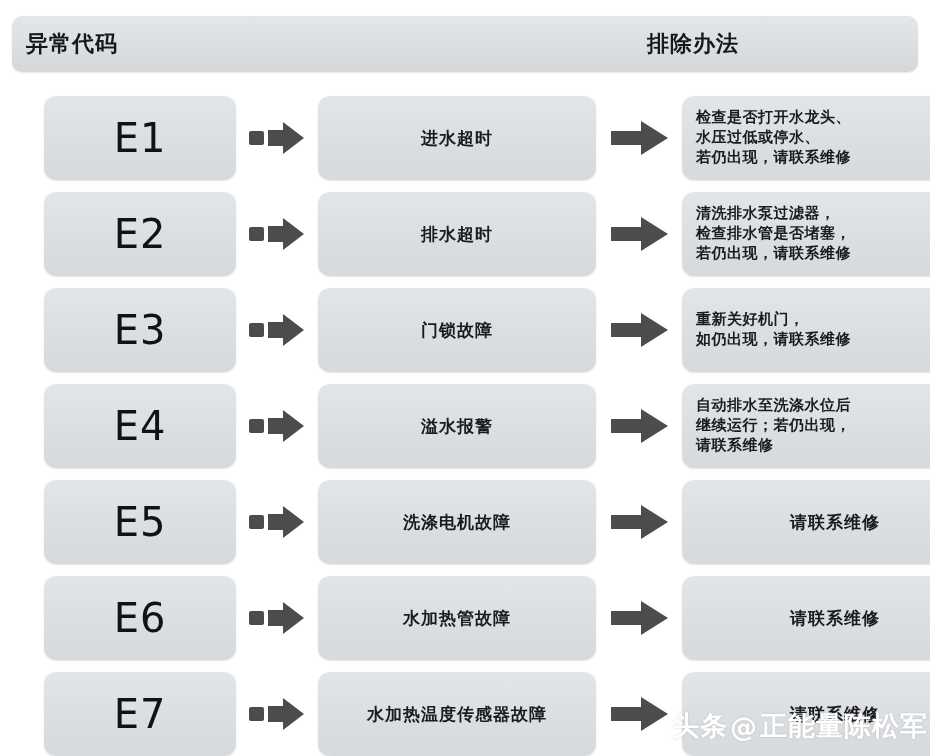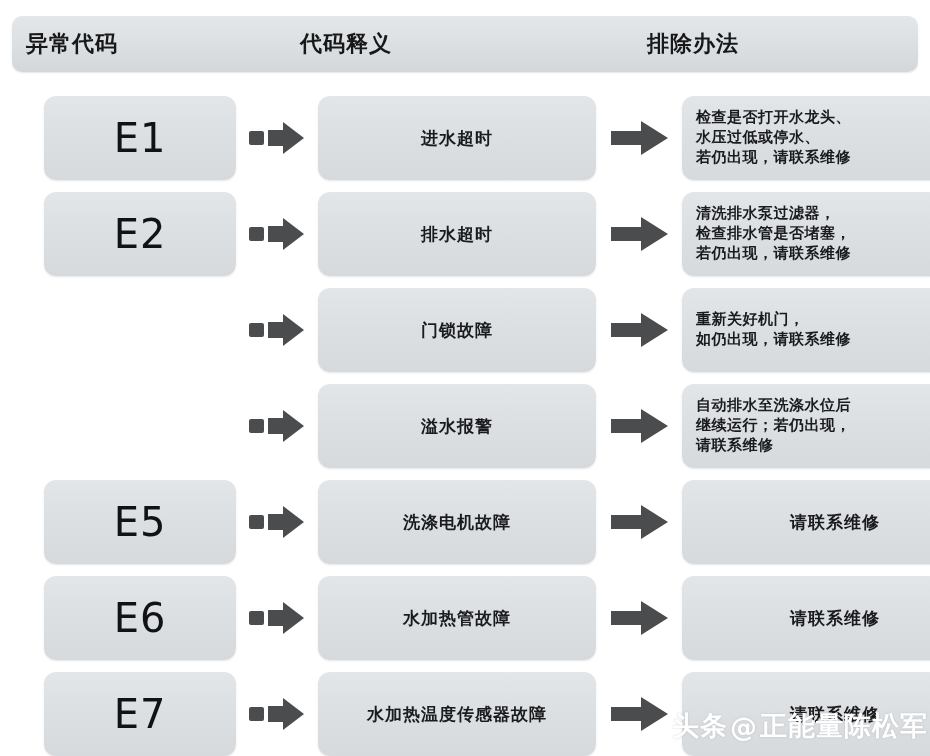--- a/index.html
+++ b/index.html
@@ -154,21 +154,20 @@
     margin: 0 2px;
   }
 </style>
 </head>
 <body>
 
 <div class="sheet">
 
   <div class="header-bar">
     <div class="header-cell h-col-1">异常代码</div>
-    <div class="header-cell h-col-2">代码释义</div>
     <div class="header-cell h-col-3">排除办法</div>
   </div>
 
   <div id="rows-container">
       <div class="row" style="top: 96px;">
         <div class="box code-box">
           <span class="code-text">E1</span>
         </div>
         <div class="arrow-slot arrow-1">
           <svg class="arrow-glyph" width="56" height="34" viewBox="0 0 56 34" aria-hidden="true">
@@ -208,40 +207,46 @@
             <path d="M0 11 H30 V1 L57 18 L30 35 V25 H0 Z" fill="#4a4c4e"></path>
           </svg>
         </div>
         <div class="box solution-box">
           <span class="solution-text">清洗排水泵过滤器，
 检查排水管是否堵塞，
 若仍出现，请联系维修</span>
         </div>
       </div>
       <div class="row" style="top: 288px;">
+        <div class="box code-box">
+          <span class="code-text">E3</span>
+        </div>
         <div class="arrow-slot arrow-1">
           <svg class="arrow-glyph" width="56" height="34" viewBox="0 0 56 34" aria-hidden="true">
             <rect x="0" y="10" width="15" height="14" rx="2" fill="#4a4c4e"></rect>
             <path d="M19 9 H34 V1 L55 17 L34 33 V25 H19 Z" fill="#4a4c4e"></path>
           </svg>
         </div>
         <div class="box meaning-box">
           <span class="meaning-text">门锁故障</span>
         </div>
         <div class="arrow-slot arrow-2">
           <svg class="arrow-glyph" width="58" height="36" viewBox="0 0 58 36" aria-hidden="true">
             <path d="M0 11 H30 V1 L57 18 L30 35 V25 H0 Z" fill="#4a4c4e"></path>
           </svg>
         </div>
         <div class="box solution-box">
           <span class="solution-text">重新关好机门，
 如仍出现，请联系维修</span>
         </div>
       </div>
       <div class="row" style="top: 384px;">
+        <div class="box code-box">
+          <span class="code-text">E4</span>
+        </div>
         <div class="arrow-slot arrow-1">
           <svg class="arrow-glyph" width="56" height="34" viewBox="0 0 56 34" aria-hidden="true">
             <rect x="0" y="10" width="15" height="14" rx="2" fill="#4a4c4e"></rect>
             <path d="M19 9 H34 V1 L55 17 L34 33 V25 H19 Z" fill="#4a4c4e"></path>
           </svg>
         </div>
         <div class="box meaning-box">
           <span class="meaning-text">溢水报警</span>
         </div>
         <div class="arrow-slot arrow-2">

